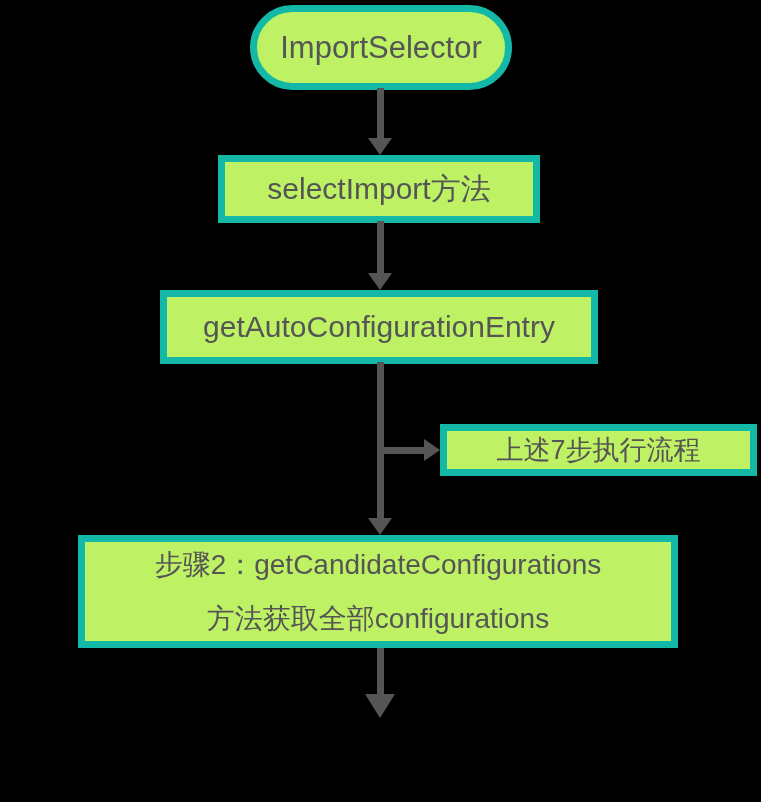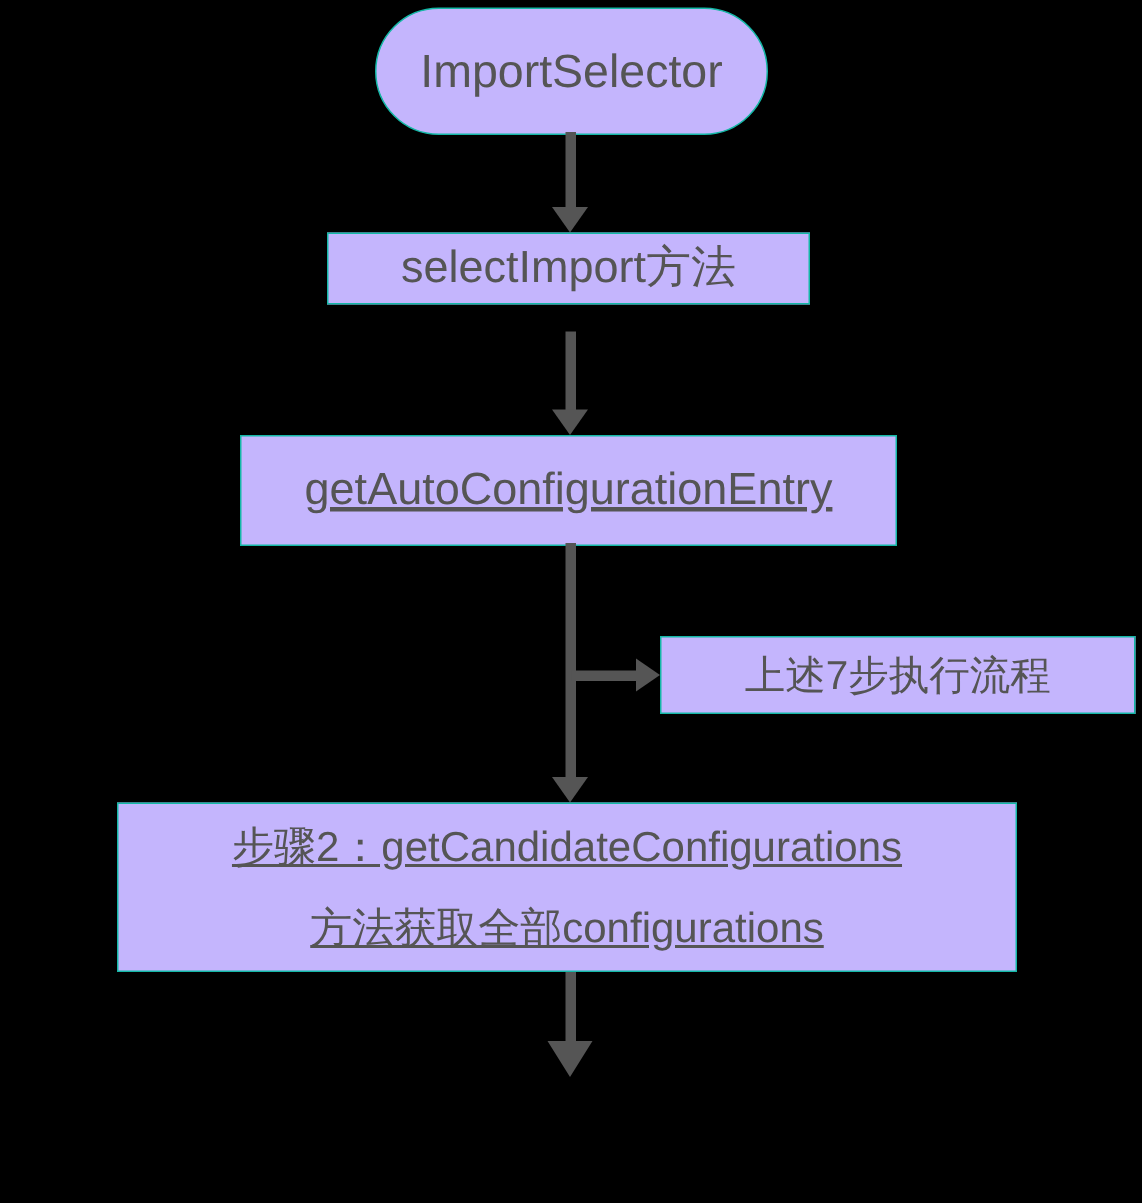--- a/index.html
+++ b/index.html
@@ -11,22 +11,22 @@
   .canvas {
     position: relative;
     width: 761px;
     height: 802px;
     background: #000000;
     overflow: hidden;
   }
   .node {
     position: absolute;
     box-sizing: border-box;
-    background: #c4b5fd;
-    border: 1px solid #14b8a6;
+    background: #bef264;
+    border: 7px solid #14b8a6;
     color: #555555;
     display: flex;
     flex-direction: column;
     align-items: center;
     justify-content: center;
     text-align: center;
     line-height: 1.2;
   }
   .stadium {
     border-radius: 44px;
@@ -53,43 +53,43 @@
     border-top: 24px solid #555555;
   }
   .arrow-right {
     position: absolute;
     width: 0;
     height: 0;
     border-top: 11px solid transparent;
     border-bottom: 11px solid transparent;
     border-left: 16px solid #555555;
   }
-  .two-line span { display: block; text-decoration: underline; }
+  .two-line span { display: block; }
   .two-line span + span { margin-top: 20px; }
 </style>
 </head>
 <body>
 
 <div class="canvas">
 
   <div class="node stadium" style="left:250px; top:5px; width:262px; height:85px;">
     <span>ImportSelector</span>
   </div>
 
   <div class="conn" style="left:377px; top:88px; width:7px; height:52px;"></div>
   <div class="arrow-down" style="left:368px; top:138px;"></div>
 
-  <div class="node" style="left:218px; top:155px; width:322px; height:48px; font-size:30px;">
+  <div class="node" style="left:218px; top:155px; width:322px; height:68px; font-size:30px;">
     <span>selectImport方法</span>
   </div>
 
   <div class="conn" style="left:377px; top:221px; width:7px; height:53px;"></div>
   <div class="arrow-down" style="left:368px; top:273px;"></div>
 
-  <div class="node" style="left:160px; top:290px; width:438px; height:74px; font-size:30px;text-decoration:underline;">
+  <div class="node" style="left:160px; top:290px; width:438px; height:74px; font-size:30px;">
     <span>getAutoConfigurationEntry</span>
   </div>
 
   <div class="conn" style="left:377px; top:362px; width:7px; height:158px;"></div>
 
   <div class="conn" style="left:381px; top:447px; width:45px; height:7px;"></div>
   <div class="arrow-right" style="left:424px; top:439px;"></div>
 
   <div class="node" style="left:440px; top:424px; width:317px; height:52px; font-size:27px;">
     <span>上述7步执行流程</span>

